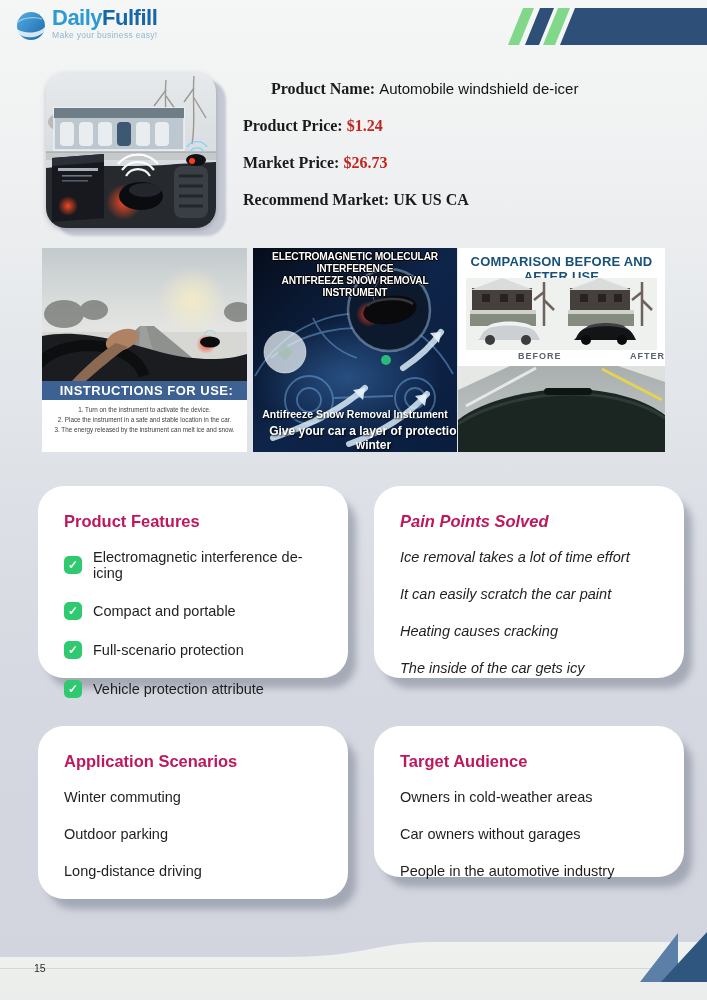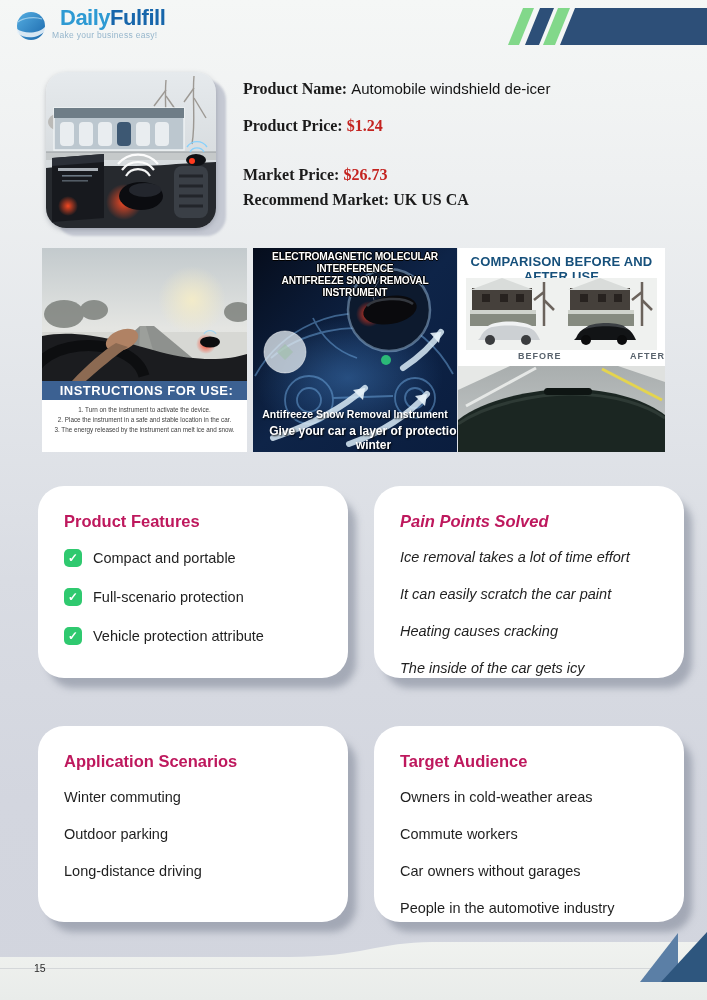--- a/index.html
+++ b/index.html
@@ -5,21 +5,21 @@
   html,body{margin:0;padding:0;}
   body{width:707px;height:1000px;font-family:"Liberation Sans",sans-serif;-webkit-font-smoothing:antialiased;}
   .page{position:relative;width:707px;height:1000px;overflow:hidden;
     background:linear-gradient(180deg,#f5f7f6 0%,#eef0f1 18%,#e3e6ea 38%,#d9dce3 58%,#d3d6df 80%,#d2d5de 100%);}
   .abs{position:absolute;}
 
   
   .logo{left:14px;top:7px;width:280px;height:48px;display:flex;align-items:flex-start;}
   .logo-text{margin-left:4px;line-height:1;}
   .brand{font-size:22px;font-weight:bold;letter-spacing:-0.5px;}
-  .brand .b1{color:#2e9ad3;margin-left:8px;}
+  .brand .b1{color:#2e9ad3;}
   .brand .b2{color:#1766ab;}
   .tagline{font-size:8.5px;color:#96b6cc;margin-top:2px;letter-spacing:0.3px;}
   .deco-top{right:0;top:0;width:212px;height:50px;}
 
   
   .hero-shadow{left:56px;top:80px;width:170px;height:156px;background:#c5c9d3;border-radius:20px;filter:blur(1px);}
   .hero{left:46px;top:72px;width:170px;height:156px;border-radius:20px;overflow:hidden;box-shadow:0 2px 5px rgba(90,95,110,.35);}
 
   
   .pinfo{left:243px;top:78px;width:440px;}
@@ -46,22 +46,22 @@
   
   .card{width:310px;background:#fff;border-radius:26px;box-shadow:9px 11px 7px -1px rgba(124,131,148,.55);
     padding:20px 26px 0 26px;box-sizing:border-box;}
   .card h3{margin:6px 0 18px 0;font-size:16.5px;font-weight:bold;color:#be185d;}
   .citem{display:flex;align-items:center;margin-bottom:21px;font-size:14.5px;color:#1f1f1f;}
   .chk{width:18px;height:18px;border-radius:5px;background:#2fc96f;margin-right:11px;flex:0 0 18px;
     display:flex;align-items:center;justify-content:center;}
   .chk::after{content:"✓";color:#fff;font-size:12px;font-weight:bold;line-height:1;}
   #card1{left:38px;top:486px;height:192px;}
   #card2{left:374px;top:486px;height:192px;font-style:italic;}
-  #card3{left:38px;top:726px;height:196px;}
-  #card4{left:374px;top:726px;height:196px;}
+  #card3{left:38px;top:726px;height:173px;}
+  #card4{left:374px;top:726px;height:151px;}
 
   
   .footer-art{left:0;top:930px;width:707px;height:70px;}
   .pagenum{left:34px;top:962px;font-size:10.5px;color:#2b2b2b;}
 </style>
 </head>
 <body>
 
 <div class="page">
 
@@ -169,23 +169,23 @@
         <circle cx="146" cy="89" r="3" fill="#ff3b1f"></circle>
         <g stroke="#7fd0ff" stroke-width="1.4" fill="none" opacity="0.9">
           <path d="M144,80 A8,8 0 0 1 158,80"></path>
             <path d="M141,75 A12,12 0 0 1 161,75"></path>
         </g>
       </g>
     </svg>
   </div>
 
   <div class="abs pinfo">
-    <div class="pline" style="top:2px;"><span>Product Name:</span> <span class="val-sans">Automobile windshield de-icer</span></div>
+    <div class="pline" style="top:2px;margin-left:28px;"><span>Product Name:</span> <span class="val-sans">Automobile windshield de-icer</span></div>
     <div class="pline" style="top:39px;text-align:center;"><span>Product Price:</span> <span class="val-red">$1.24</span></div>
-    <div class="pline" style="top:76px;margin-top:12px;"><span>Market Price:</span> <span class="val-red">$26.73</span></div>
+    <div class="pline" style="top:76px;"><span>Market Price:</span> <span class="val-red">$26.73</span></div>
     <div class="pline" style="top:113px;"><span>Recommend Market:</span> <span>UK US CA</span></div>
   </div>
 
   <div id="g1" class="abs gimg">
     <svg width="205" height="133" viewBox="0 0 205 133">
       <defs>
         <linearGradient id="sky1" x1="0" y1="0" x2="0" y2="1">
           <stop offset="0" stop-color="#c3cacd"></stop>
             <stop offset="0.6" stop-color="#e4e5e2"></stop>
             <stop offset="1" stop-color="#dedfdb"></stop>
@@ -350,20 +350,24 @@
       <rect x="86" y="140" width="48" height="7" rx="3.5" fill="#0e1513"></rect>
     </svg>
     <div class="g3-label" style="left:0;">BEFORE</div>
     <div class="g3-label" style="left:50%;">AFTER</div>
   </div>
 
   <div id="card1" class="abs card">
     <h3>Product Features</h3>
     <div class="citem">
         <span class="chk"></span>
+        <span>Electromagnetic interference de-icing</span>
+      </div>
+    <div class="citem">
+        <span class="chk"></span>
         <span>Compact and portable</span>
       </div>
     <div class="citem">
         <span class="chk"></span>
         <span>Full-scenario protection</span>
       </div>
     <div class="citem">
         <span class="chk"></span>
         <span>Vehicle protection attribute</span>
       </div>
@@ -380,21 +384,20 @@
   <div id="card3" class="abs card">
     <h3>Application Scenarios</h3>
     <div class="citem">Winter commuting</div>
     <div class="citem">Outdoor parking</div>
     <div class="citem">Long-distance driving</div>
   </div>
 
   <div id="card4" class="abs card">
     <h3>Target Audience</h3>
     <div class="citem">Owners in cold-weather areas</div>
-    <div class="citem">Commute workers</div>
     <div class="citem">Car owners without garages</div>
     <div class="citem">People in the automotive industry</div>
   </div>
 
   <svg class="abs footer-art" viewBox="0 0 707 70">
     <defs>
       <linearGradient id="foot" x1="0" y1="0" x2="0" y2="1">
         <stop offset="0" stop-color="#f0f2ef"></stop>
           <stop offset="1" stop-color="#e9ecea"></stop>
       </linearGradient>

